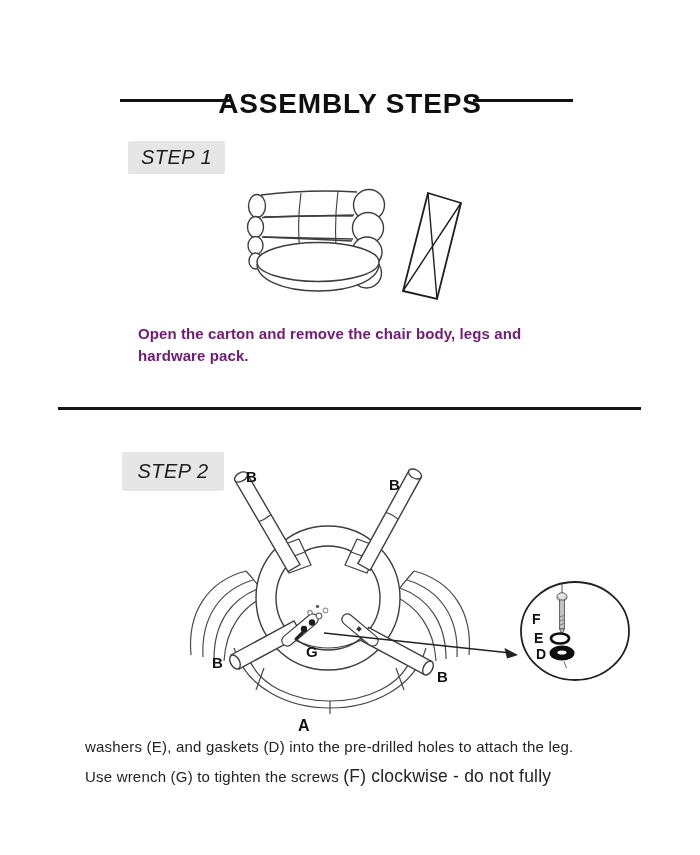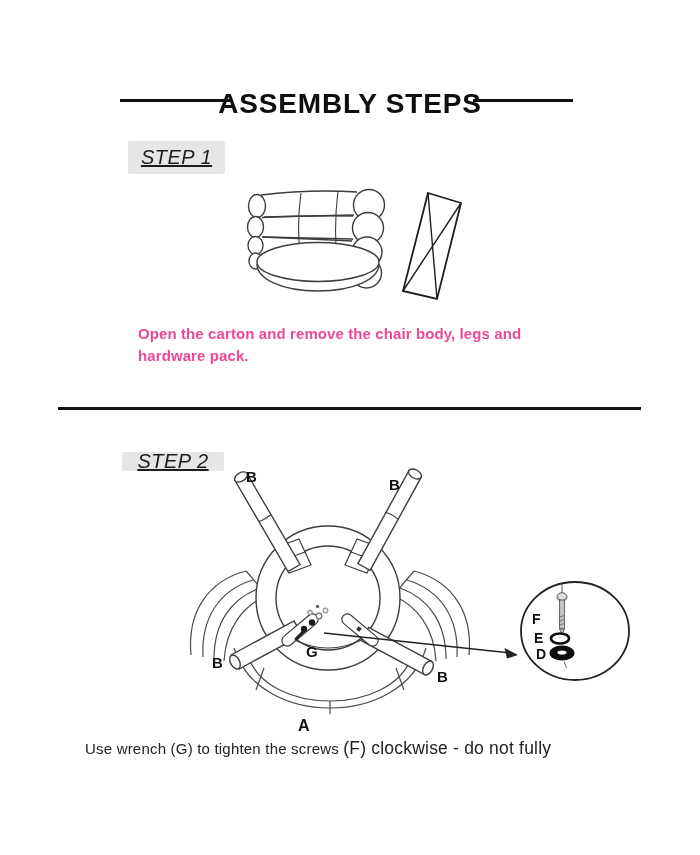--- a/index.html
+++ b/index.html
@@ -11,27 +11,27 @@
   .title{
     position:absolute;left:0;right:0;top:88px;text-align:center;
     font-size:28px;font-weight:bold;letter-spacing:0.8px;color:#0f0f0f;
   }
   .title-rule{position:absolute;top:99px;height:3px;background:#111;}
   .rule-left{left:120px;width:112px;}
   .rule-right{left:473px;width:100px;}
   .step-badge{
     position:absolute;background:#e6e6e6;border-radius:2px;
     display:flex;align-items:center;justify-content:center;
-    font-style:italic;font-size:20px;letter-spacing:0.5px;color:#1d1d1d;text-decoration:underline;
+    font-style:italic;font-size:20px;letter-spacing:0.5px;color:#1d1d1d;
   }
   .badge-1{left:128px;top:141px;width:97px;height:33px;}
-  .badge-2{left:122px;top:452px;width:102px;height:19px;}
+  .badge-2{left:122px;top:452px;width:102px;height:39px;}
   .caption-1{
     position:absolute;left:138px;top:323px;width:432px;
-    font-size:15px;font-weight:bold;line-height:21.5px;letter-spacing:0.1px;color:#ec4899;
+    font-size:15px;font-weight:bold;line-height:21.5px;letter-spacing:0.1px;color:#701a75;
   }
   .divider{position:absolute;left:58px;top:407px;width:583px;height:3px;background:#141414;}
   .caption-2{
     position:absolute;left:85px;top:738px;width:580px;color:#232323;letter-spacing:0.2px;
   }
   .caption-2 .ln{height:27.5px;display:flex;align-items:baseline;white-space:pre;}
   .t-sm{font-size:15px;}
   .t-lg{font-size:17.5px;text-align:right;}
   svg text{font-family:"Liberation Sans",sans-serif;font-weight:bold;fill:#111;}
 </style>
@@ -188,16 +188,17 @@
 
     <text x="246" y="482" font-size="15">B</text>
     <text x="389" y="490" font-size="15">B</text>
     <text x="212" y="668" font-size="15">B</text>
     <text x="437" y="682" font-size="15">B</text>
     <text x="306" y="657" font-size="15">G</text>
     <text x="298" y="731" font-size="16">A</text>
   </svg>
 
   <div class="caption-2">
+    <div class="ln"><span class="t-sm">washers (E), and gaskets (D) into the pre-drilled holes to attach the leg.</span></div>
     <div class="ln"><span class="t-sm">Use wrench (G) to tighten the screws </span><span class="t-lg">(F) clockwise - do not fully</span></div>
   </div>
 
 </div>
 
 </body></html>

